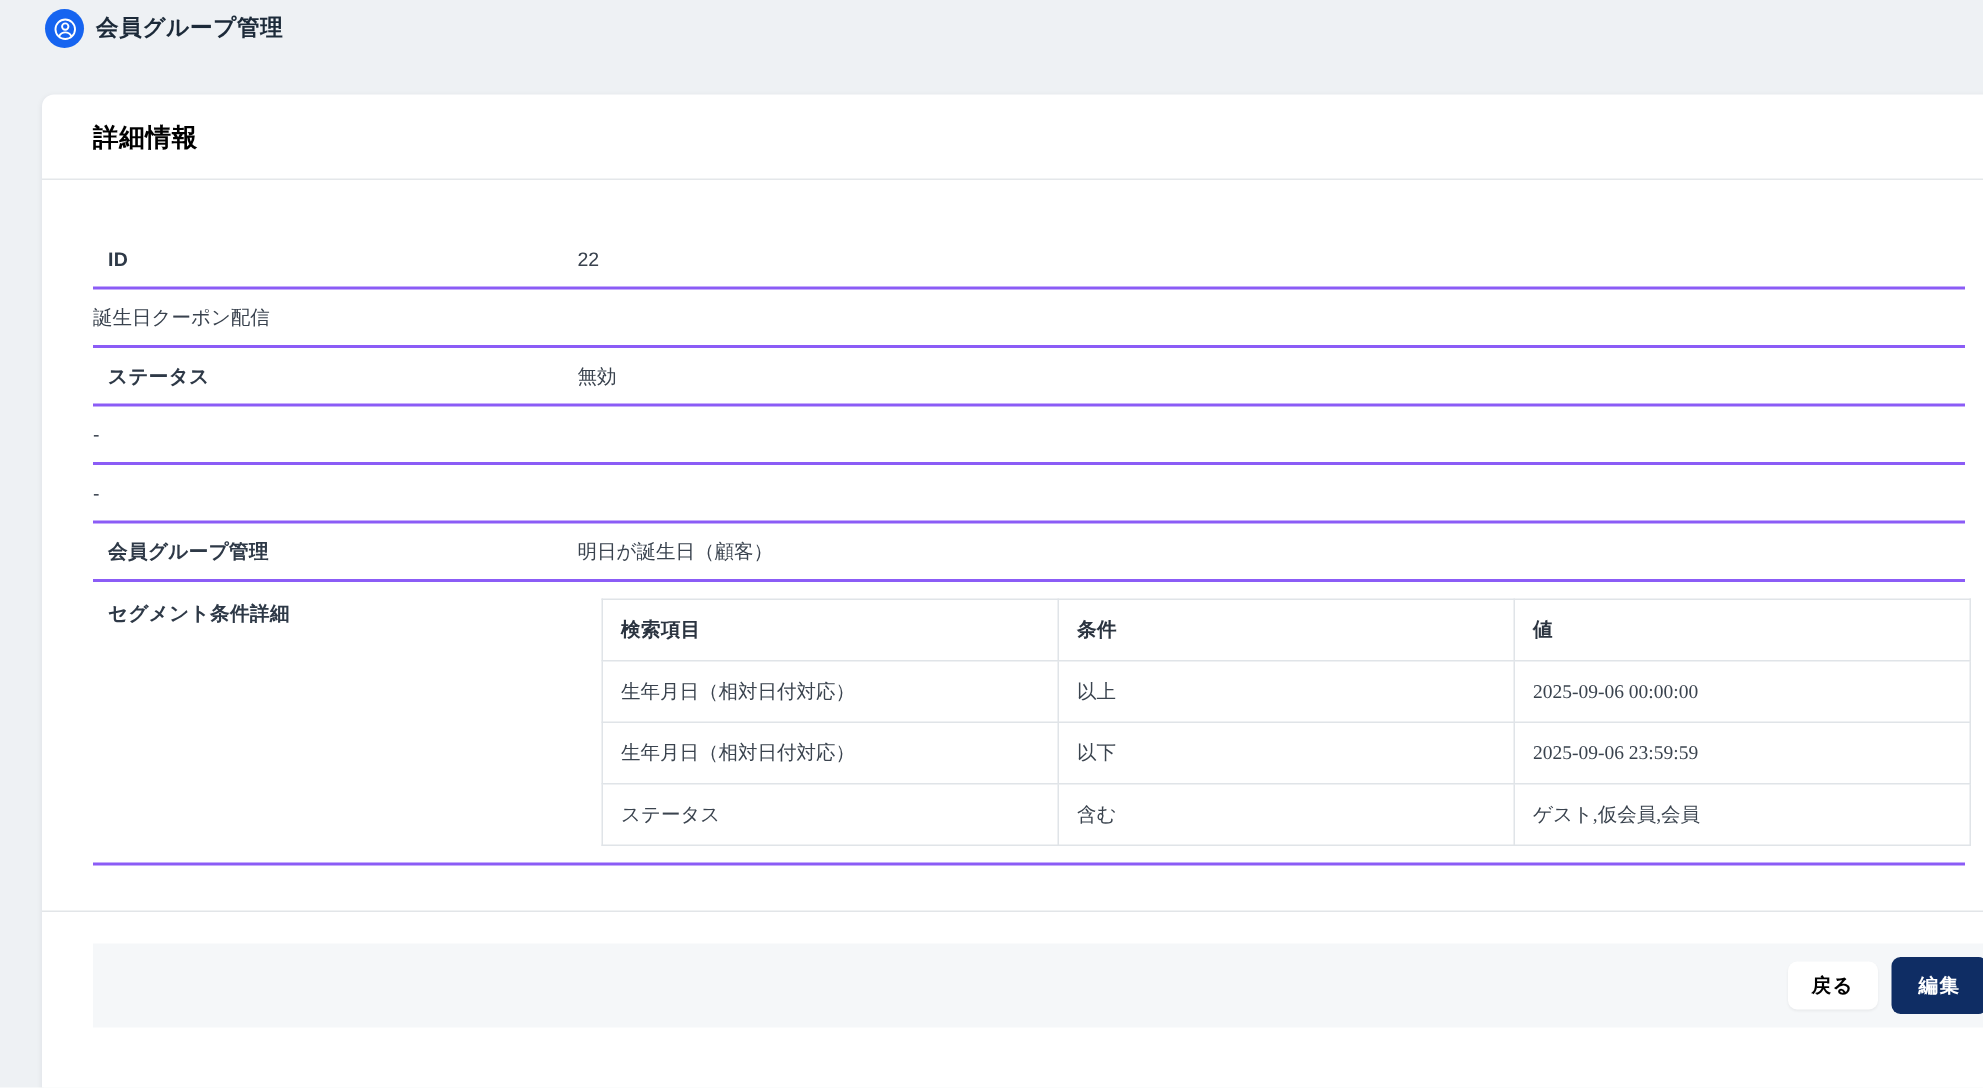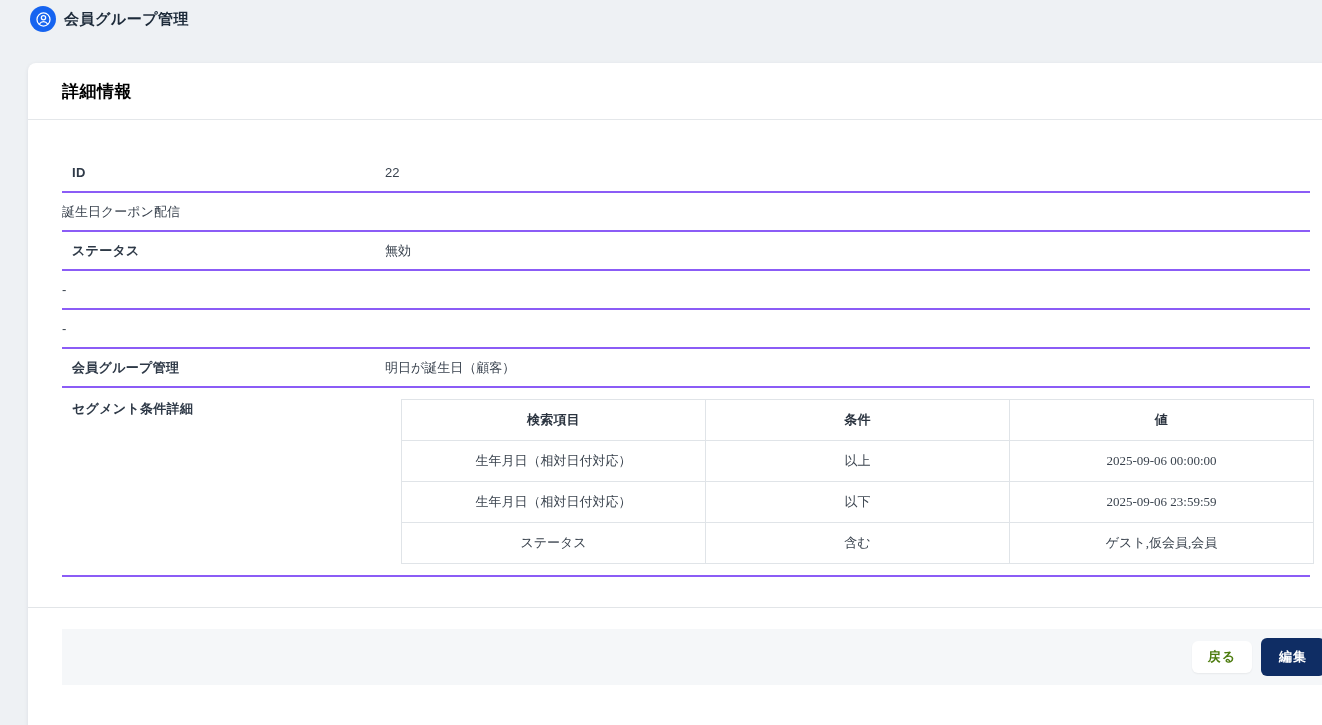--- a/index.html
+++ b/index.html
@@ -52,42 +52,42 @@
     font-size:13px; font-weight:bold; color:#2e3947; letter-spacing:0.3px;
   }
   .dl-row.tall .dl-label { padding-top:12px; }
   .dl-value { font-size:13px; color:#39424e; }
   .dl-row.tall .dl-value { padding:11px 0 11px 0; }
 
   
   table.cond-table { border-collapse:collapse; table-layout:fixed; width:912px; }
   .cond-table th, .cond-table td {
     width:304px; border:1px solid #e0e4e8;
-    padding:11px 12px; font-size:13px; text-align:center;
+    padding:11px 12px; font-size:13px; text-align:left;
     height:39px; vertical-align:middle;
   }
   .cond-table th { font-weight:bold; color:#2b3440; letter-spacing:0.3px; }
   .cond-table td { color:#3a434e;font-family:Liberation Serif, serif; }
 
   
   .card-footer {
     border-top:1px solid #e2e5e8;
     padding:21px 0 13px 34px;
   }
   .actions-bar {
     height:56px; background:#f5f7f9;
     display:flex; align-items:center; justify-content:flex-end;
     gap:9px; padding-right:15px;
   }
   .btn {
     border:none; border-radius:6px; cursor:pointer;
     font-family:inherit; font-size:13px; font-weight:bold; letter-spacing:1px;
   }
   .btn-back {
-    height:32px; padding:0 16px; background:#ffffff; color:#4d7c0f;
+    height:32px; padding:0 16px; background:#ffffff; color:#000000;
     box-shadow:0 1px 2px rgba(0,0,0,0.06);
   }
   .btn-edit {
     height:38px; padding:0 18px; background:#0f2d64; color:#ffffff;
   }
 </style>
 </head>
 <body>
 
 <div class="page-header">

